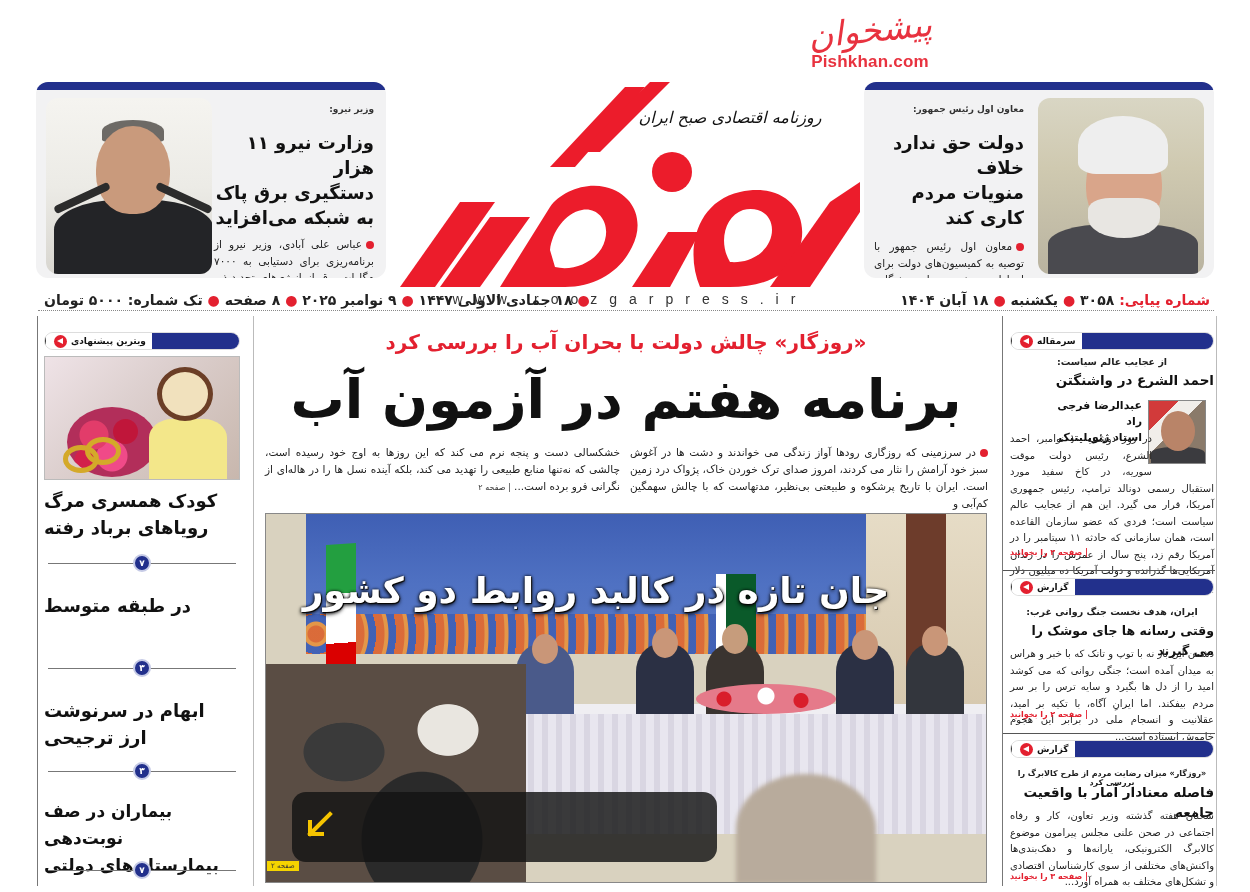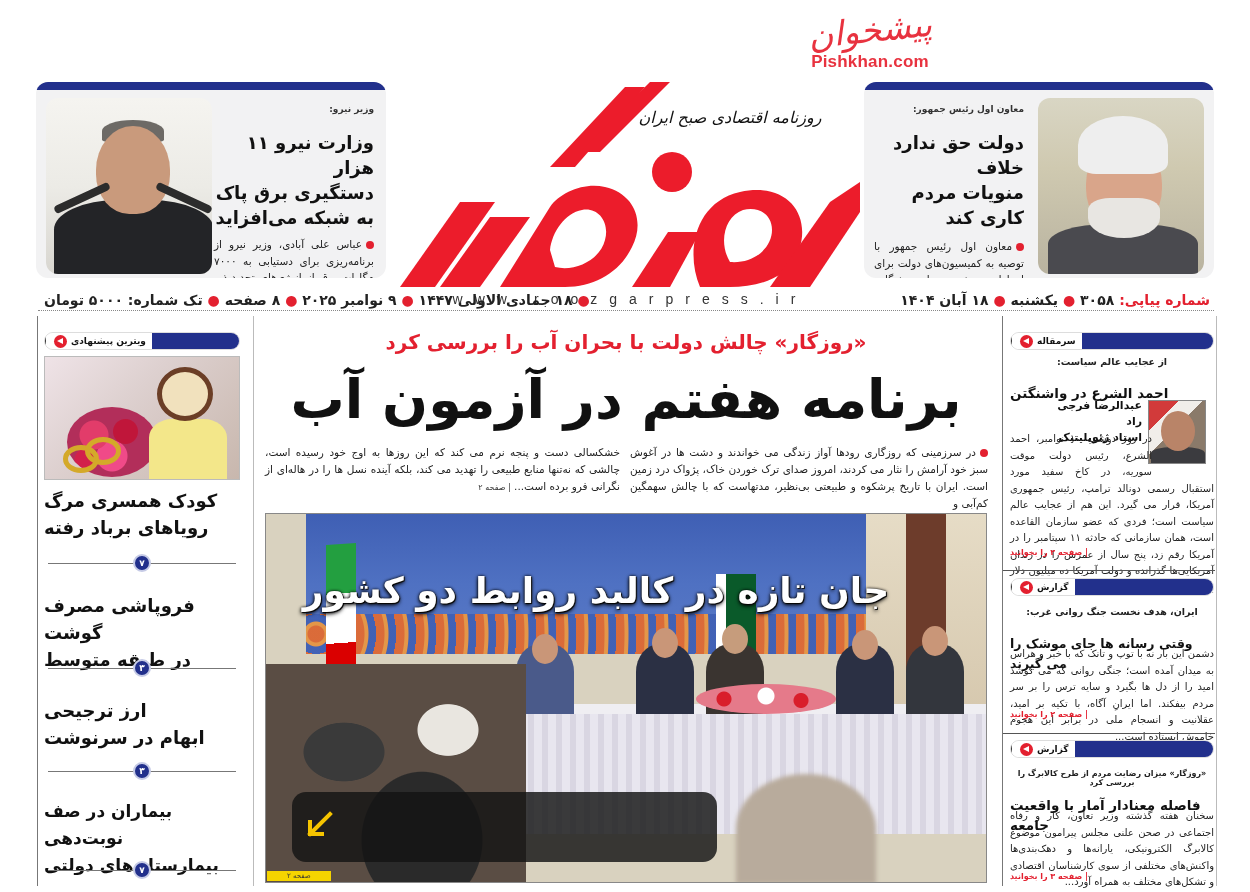--- a/index.html
+++ b/index.html
@@ -100,26 +100,26 @@
   .fp-person { position: absolute; bottom: 0; width: 58px; height: 70px; background: #2b3044; border-radius: 40% 40% 0 0; }
   .fp-head { position: absolute; width: 26px; height: 30px; border-radius: 50%; background: #c99678; }
   .fp-bouquet { position: absolute; left: 430px; top: 170px; width: 140px; height: 30px; border-radius: 50%; background: radial-gradient(circle at 20% 50%, #d91e2b 0 7px, transparent 8px), radial-gradient(circle at 50% 40%, #ffffff 0 8px, transparent 9px), radial-gradient(circle at 75% 55%, #d91e2b 0 7px, transparent 8px), #e57a8a; }
   .fp-audience { position: absolute; left: 0; top: 150px; width: 260px; height: 220px; background: radial-gradient(ellipse at 30% 40%, #3a3a3a 0 40px, transparent 41px), radial-gradient(ellipse at 70% 30%, #e9e6e0 0 30px, transparent 31px), radial-gradient(ellipse at 60% 80%, #2a2a2a 0 60px, transparent 61px), #5a4d44; }
   .fp-fg-r { position: absolute; left: 470px; top: 260px; width: 140px; height: 110px; border-radius: 50% 50% 0 0; background: #b8ab9c; filter: blur(2px); }
 
   .fp-subhead { position: absolute; left: 194px; top: 8px; width: 330px; height: 26px; background: #e3202f; color: #fff; font-size: 13px; font-weight: bold; text-align: center; line-height: 26px; }
   .fp-headline { position: absolute; left: 30px; top: 42px; width: 600px; text-align: center; font-size: 36px; font-weight: bold; color: #ffffff; text-shadow: 0 0 3px #000, 0 2px 4px #000, 1px 1px 0 #222; line-height: 70px; }
   .fp-caption { position: absolute; left: 26px; top: 278px; width: 425px; height: 70px; border-radius: 14px; background: rgba(20,20,20,0.82); padding: 6px 12px 6px 48px; color: #fff; font-size: 10px; font-weight: bold; line-height: 18px; text-align: right; }
   .fp-caption .arrow { position: absolute; left: 12px; top: 18px; width: 30px; height: 30px; }
-  .fp-pageref { position: absolute; left: 1px; bottom: 1px; background: #f5d400; color: #333; font-size: 7px; padding: 1px 20px; }
+  .fp-pageref { position: absolute; left: 1px; bottom: 11px; background: #f5d400; color: #333; font-size: 7px; padding: 1px 4px; }
 
   
   .right-col { left: 1010px; width: 204px; }
   .rc-kicker { font-size: 9.5px; font-weight: bold; color: #222; text-align: center; }
-  .rc-headline { font-size: 13.5px; font-weight: bold; color: #111; text-align: left; line-height: 20px; margin-top: 13px; }
+  .rc-headline { font-size: 13.5px; font-weight: bold; color: #111; text-align: right; line-height: 20px; }
   .rc-body { font-size: 10px; line-height: 16.5px; color: #222; text-align: justify; }
   .rc-more { font-size: 8px; color: #e3202f; font-weight: bold; }
   .author-photo { left: 1148px; top: 400px; width: 58px; height: 64px; background: linear-gradient(135deg, #d23a3a 0 25%, #f1eeea 25% 45%, #8a7a6a 45% 100%); border: 1px solid #888; overflow: hidden; }
   .author-photo .face { position: absolute; left: 12px; top: 10px; width: 34px; height: 40px; border-radius: 50%; background: #b98468; }
   .author-photo .suit { position: absolute; left: 2px; bottom: 0; width: 54px; height: 16px; background: #3b3b3f; border-radius: 40% 40% 0 0; }
   .author-name { font-size: 11px; font-weight: bold; color: #111; text-align: right; line-height: 16px; }
 
   .divider-h { height: 1px; background: #555; }
 </style>
 </head>
@@ -242,29 +242,28 @@
 </div>
 
 <div class="left-story" style="top:487px;">
   <div>کودک همسری مرگ</div>
   <div>رویاهای برباد رفته</div>
 </div>
 <div class="left-divider" style="top:563px;"></div>
 <div class="page-badge" style="left:133px; top:554px;">۷</div>
 
 <div class="left-story" style="top:592px;">
-  <div>فروپاشی مصرف گوشت</div>
   <div>در طبقه متوسط</div>
 </div>
 <div class="left-divider" style="top:668px;"></div>
 <div class="page-badge" style="left:133px; top:659px;">۳</div>
 
 <div class="left-story" style="top:697px;">
+  <div>ابهام در سرنوشت</div>
   <div>ارز ترجیحی</div>
-  <div>ابهام در سرنوشت</div>
 </div>
 <div class="left-divider" style="top:771px;"></div>
 <div class="page-badge" style="left:133px; top:762px;">۳</div>
 
 <div class="left-story" style="top:798px; font-size:17px;">
   <div>بیماران در صف نوبت‌دهی</div>
   <div>بیمارستان‌های دولتی</div>
 </div>
 <div class="left-divider" style="top:870px;"></div>
 <div class="page-badge" style="left:133px; top:861px;">۷</div>

